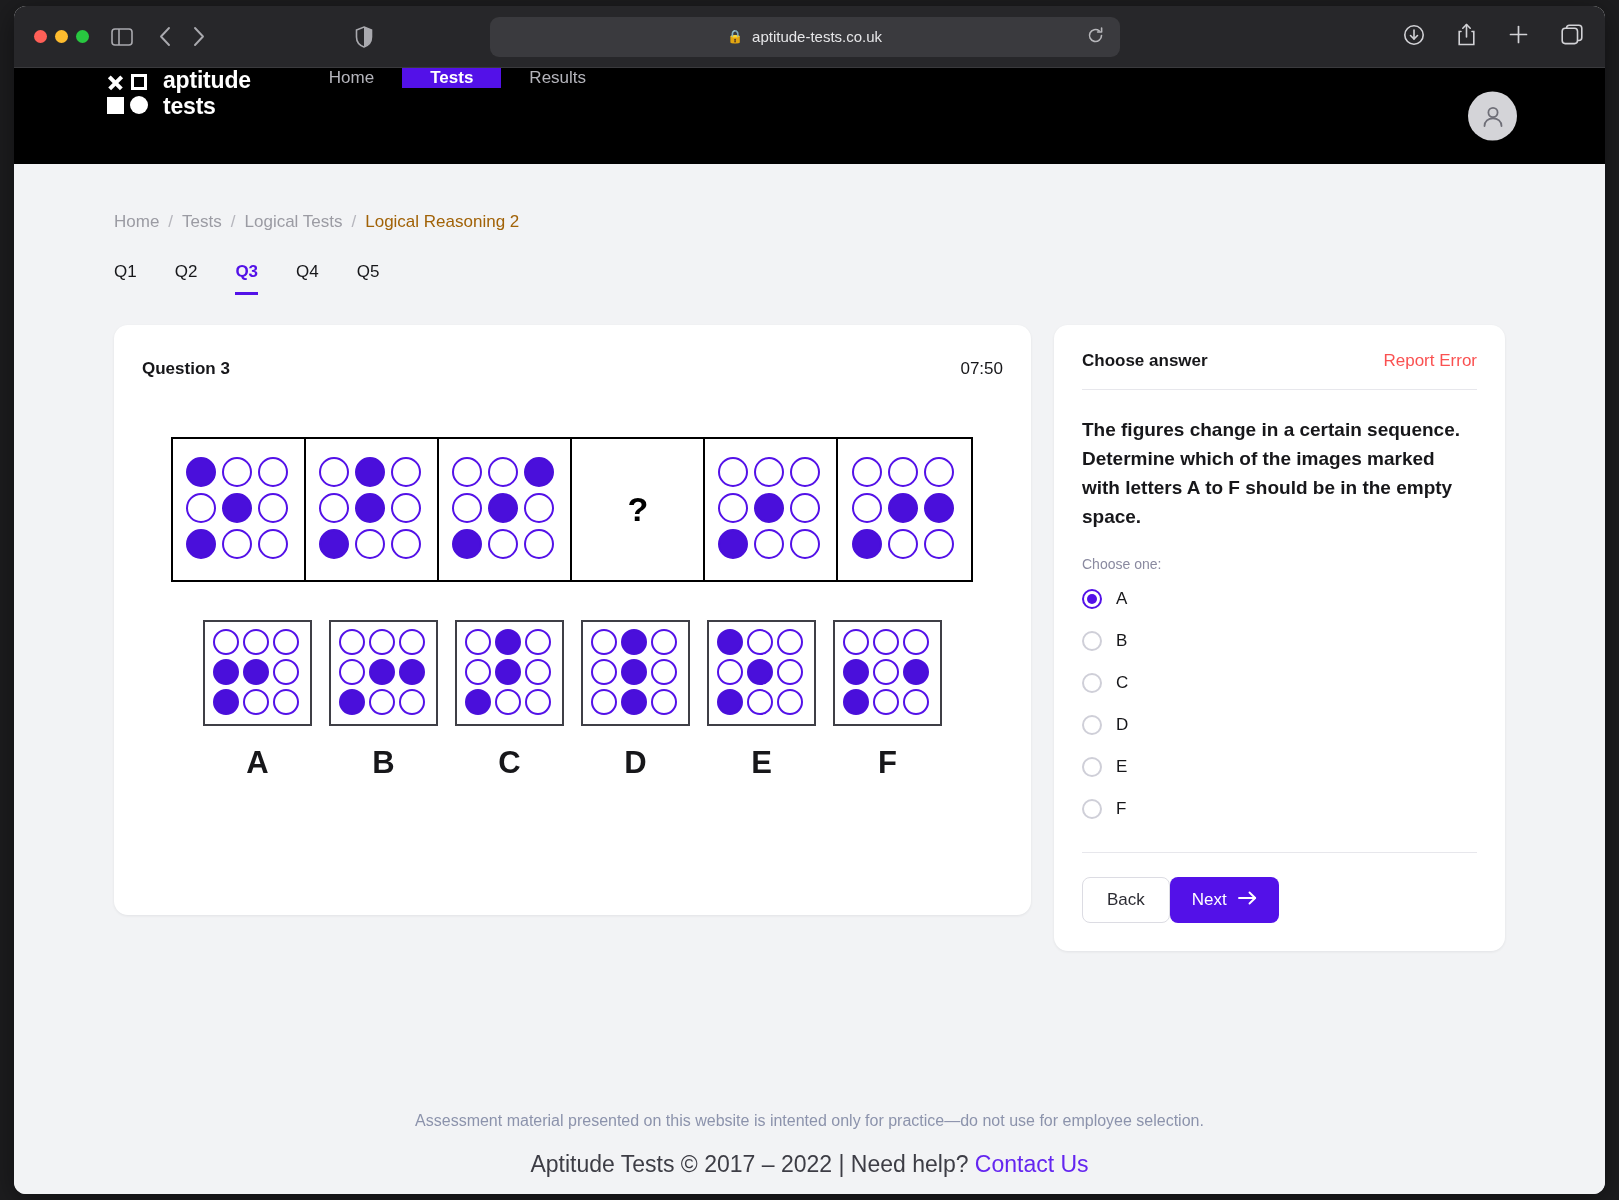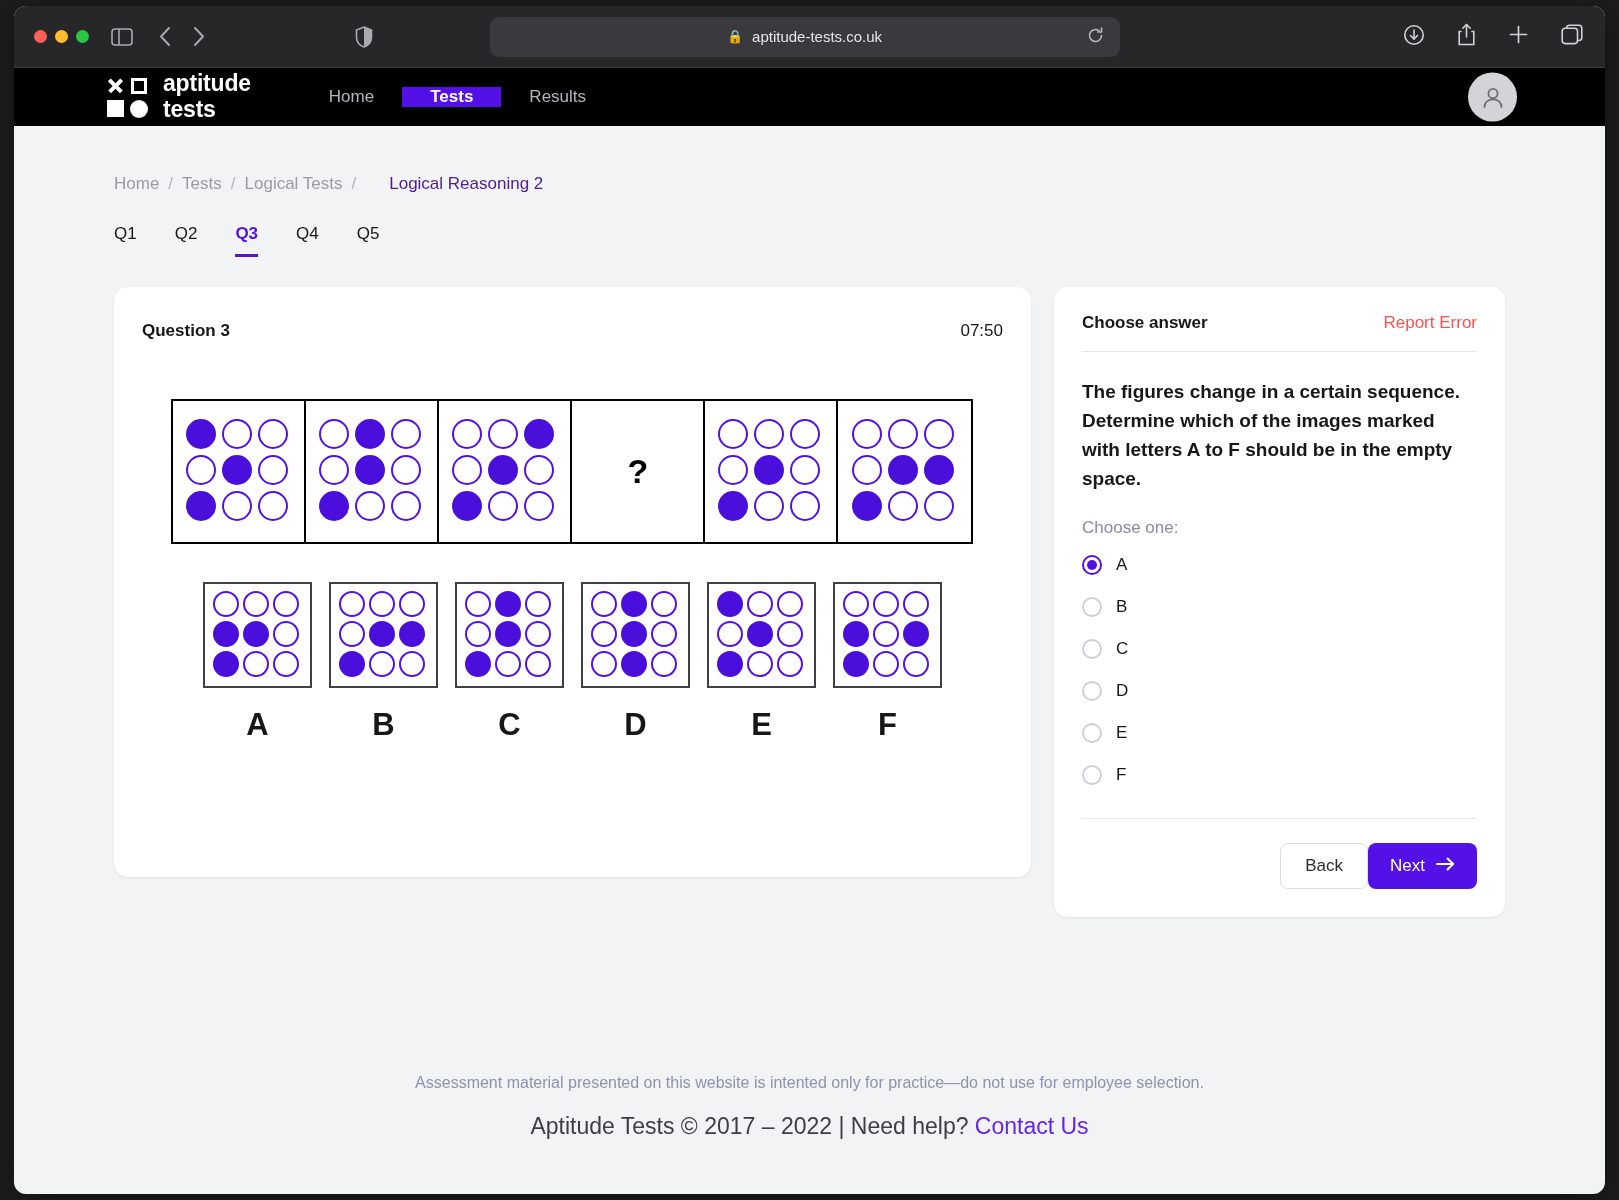--- a/index.html
+++ b/index.html
@@ -37,21 +37,21 @@
     position: absolute; left: 476px; width: 630px; height: 40px;
     background: #3a3a3e; border-radius: 9px;
     display: flex; align-items: center; justify-content: center;
     gap: 8px; color: #e6e6e8; font-size: 15px;
   }
   .urlbar .reload { position: absolute; right: 16px; color: #b6b6ba; }
   .lock { font-size: 13px; }
   .chrome-right { position: absolute; right: 22px; display: flex; align-items: center; gap: 32px; color: #d2d2d6; }
 
   
-  .navbar { height: 58px; background: #000; display: flex; align-items: center; position: relative; }
+  .navbar { height: 96px; background: #000; display: flex; align-items: flex-start; position: relative; }
   .brand { display: flex; align-items: center; gap: 13px; margin-left: 90px; }
   .logo-grid { display: grid; grid-template-columns: 22px 22px; grid-template-rows: 21px 21px; gap: 2px; }
   .logo-cell { display: flex; align-items: center; justify-content: center; }
   .lg-x { position: relative; width: 17px; height: 17px; }
   .lg-x::before, .lg-x::after {
     content: ""; position: absolute; left: 0; top: 7px; width: 17px; height: 3.5px; background: #fff;
   }
   .lg-x::before { transform: rotate(45deg); }
   .lg-x::after { transform: rotate(-45deg); }
   .lg-sq-o { width: 16px; height: 16px; border: 3.5px solid #fff; }
@@ -67,21 +67,21 @@
   .avatar {
     position: absolute; right: 88px; top: 50%; transform: translateY(-50%);
     width: 49px; height: 49px; border-radius: 50%; background: #d4d4d8;
     display: flex; align-items: center; justify-content: center; color: #6f6f78;
   }
 
   
   .page { background: #f2f3f5; height: 1048px; position: relative; }
   .crumbs { display: flex; align-items: center; gap: 9px; padding: 48px 0 0 100px; font-size: 17px; }
   .crumb { color: #9b9ba3; text-decoration: none; }
-  .crumb.cur { color: #4c1d95; margin-left: 24px; }
+  .crumb.cur { color: #a16207; }
   .crumb-sep { color: #b6b6bd; }
   .qtabs { display: flex; gap: 38px; padding: 30px 0 0 100px; }
   .qtab {
     font-size: 17px; color: #17171a; padding-bottom: 10px;
     border-bottom: 3px solid transparent; cursor: pointer;
   }
   .qtab.active { color: #5311e8; font-weight: 600; border-bottom-color: #5311e8; }
 
   .content { display: flex; gap: 23px; padding: 30px 100px 0 100px; align-items: flex-start; }
 
@@ -116,32 +116,32 @@
   .opt .cdot { width: 26px; height: 26px; border-width: 2.5px; }
   .opt-label { margin-top: 19px; font-size: 31px; font-weight: 700; color: #17171a; }
 
   
   .acard { width: 468px; padding: 26px 28px 28px 28px; }
   .ahead { display: flex; justify-content: space-between; align-items: center; padding-bottom: 18px; }
   .ahead-title { font-size: 17px; font-weight: 700; color: #17171a; }
   .report { font-size: 17px; color: #fa5151; text-decoration: none; }
   .divider { height: 1px; background: #e7e7ec; }
   .prompt { font-size: 19px; font-weight: 700; color: #17171a; line-height: 1.52; padding: 26px 0 0 0; }
-  .choose-one { font-size: 17px; color: #8a8aa0; padding: 24px 0 6px 0; }
+  .choose-one { font-size: 14px; color: #8a8aa0; padding: 24px 0 6px 0; }
   .radios { display: flex; flex-direction: column; }
   .radio-row { display: flex; align-items: center; gap: 14px; padding: 11px 0; cursor: pointer; }
   .radio {
     width: 20px; height: 20px; border-radius: 50%; border: 2px solid #cfcfd8; background: #fff;
     display: flex; align-items: center; justify-content: center; flex: none;
   }
   .radio.sel { border-color: #5311e8; border-width: 2px; }
   .radio.sel::after { content: ""; width: 10px; height: 10px; border-radius: 50%; background: #5311e8; }
   .radio-label { font-size: 17px; color: #17171a; }
   .abot-div { height: 1px; background: #e7e7ec; margin-top: 22px; }
-  .abtns { display: flex; justify-content: flex-end; align-items: center; padding-top: 24px; }
+  .abtns { display: flex; justify-content: flex-start; align-items: center; padding-top: 24px; }
   .btn-back {
     border: 1px solid #dcdce3; background: #fff; border-radius: 8px;
     padding: 12px 24px; font-size: 17px; color: #2c2c33; cursor: pointer;
     font-family: "Liberation Sans", sans-serif;
   }
   .btn-next {
     border: none; background: #5311e8; color: #fff; border-radius: 8px;
     padding: 13px 22px; font-size: 17px; cursor: pointer; display: flex; align-items: center; gap: 11px;
     font-family: "Liberation Sans", sans-serif;
   }

